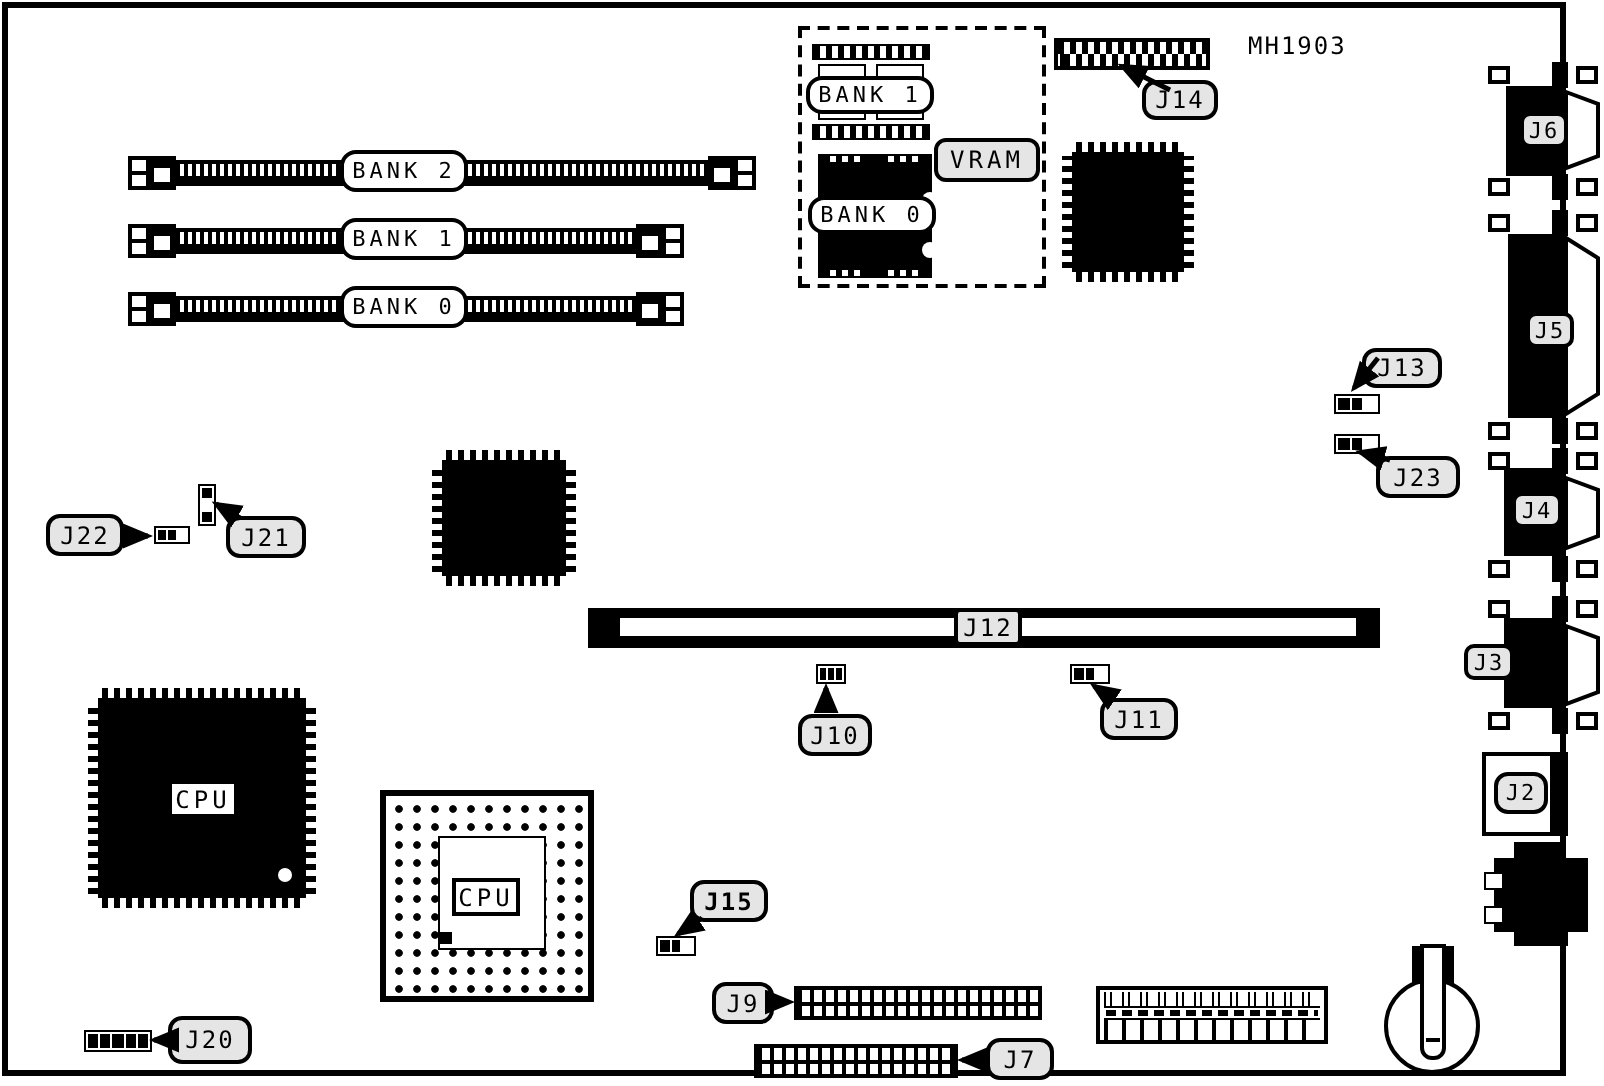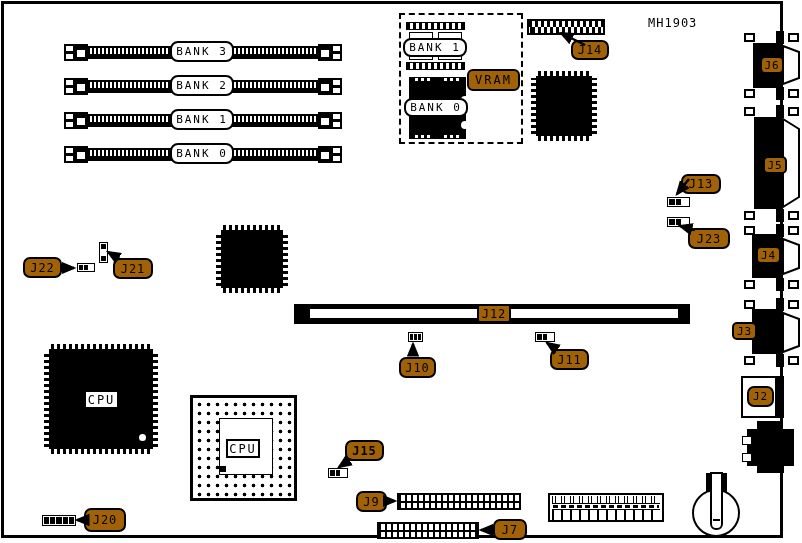--- a/index.html
+++ b/index.html
@@ -5,21 +5,21 @@
   html,body{margin:0;padding:0;background:#fff;}
   #canvas{position:relative;width:802px;height:543px;background:#fff;overflow:hidden;
           font-family:"DejaVu Sans Mono",monospace;color:#000;}
   .board{position:absolute;left:1px;top:1px;width:782px;height:537px;
          border:3px solid #000;box-sizing:border-box;background:#fff;}
   .abs{position:absolute;}
   .blk{position:absolute;background:#000;}
   .wht{position:absolute;background:#fff;}
   .txt{position:absolute;font-size:12px;letter-spacing:1px;white-space:pre;}
   
-  .lbl{position:absolute;background:#a16207;border:2px solid #000;border-radius:7px;
+  .lbl{position:absolute;background:#e5e5e5;border:2px solid #000;border-radius:7px;
        display:flex;align-items:center;justify-content:center;font-size:12px;
        letter-spacing:1px;z-index:6;box-sizing:border-box;white-space:pre;}
   .lbl.sq{border-radius:3px;}
   .banklbl{position:absolute;background:#fff;border:2px solid #000;border-radius:8px;
        display:flex;align-items:center;justify-content:center;font-size:11px;
        letter-spacing:2px;z-index:6;box-sizing:border-box;white-space:pre;}
   
   .simm{position:absolute;width:278px;height:17px;}
   .simm .cells{position:absolute;top:0;width:11px;height:17px;border:2px solid #000;
        box-sizing:border-box;background:linear-gradient(#fff 0 42%,#000 42% 58%,#fff 58%);}
@@ -94,35 +94,21 @@
 
   <div class="board"></div>
 
   <svg class="overlay" width="802" height="543">
     <polygon points="783,46 799,52 799,78 783,84" fill="#fff" stroke="#000" stroke-width="2"></polygon>
     <polygon points="783,119 799,129 799,197 783,207" fill="#fff" stroke="#000" stroke-width="2"></polygon>
     <polygon points="783,239 799,245 799,268 783,274" fill="#fff" stroke="#000" stroke-width="2"></polygon>
     <polygon points="783,313 799,319 799,346 783,352" fill="#fff" stroke="#000" stroke-width="2"></polygon>
   </svg>
 
-  <div class="simm" style="left:64px;top:44px;">
-    <span class="cells l"></span>
-    <span class="notch l">
-        <i></i>
-      </span>
-    <span class="bar">
-        <i></i>
-      </span>
-    <span class="notch r">
-        <i></i>
-      </span>
-    <span class="cells r"></span>
-    <span class="banklbl" style="left:106px;top:-3px;width:64px;height:21px;">BANK 3</span>
-  </div>
-  <div class="simm" style="left:64px;top:78px;">
+  <div class="simm" style="left:64px;top:78px;padding-left:36px;">
     <span class="cells l"></span>
     <span class="notch l">
         <i></i>
       </span>
     <span class="bar">
         <i></i>
       </span>
     <span class="notch r">
         <i></i>
       </span>
@@ -181,21 +167,21 @@
   </div>
 
   <div class="lbl sq" style="left:467px;top:69px;width:53px;height:22px;letter-spacing:2px;border-radius:6px;">VRAM</div>
 
   <div class="hdr2" style="left:527px;top:19px;width:78px;height:16px;">
     <div class="r1"></div>
       <div class="r2"></div>
   </div>
   <div class="lbl" style="left:571px;top:40px;width:38px;height:20px;">J14</div>
 
-  <div class="txt" style="left:648px;top:16px;">MH1903</div>
+  <div class="txt" style="left:624px;top:16px;">MH1903</div>
 
   <div class="qfp" style="left:531px;top:71px;width:66px;height:70px;">
     <span class="pt"></span>
       <span class="pb"></span>
       <span class="pl"></span>
       <span class="pr"></span>
     <span class="body"></span>
   </div>
   <div class="qfp" style="left:216px;top:225px;width:72px;height:68px;">
     <span class="pt"></span>

